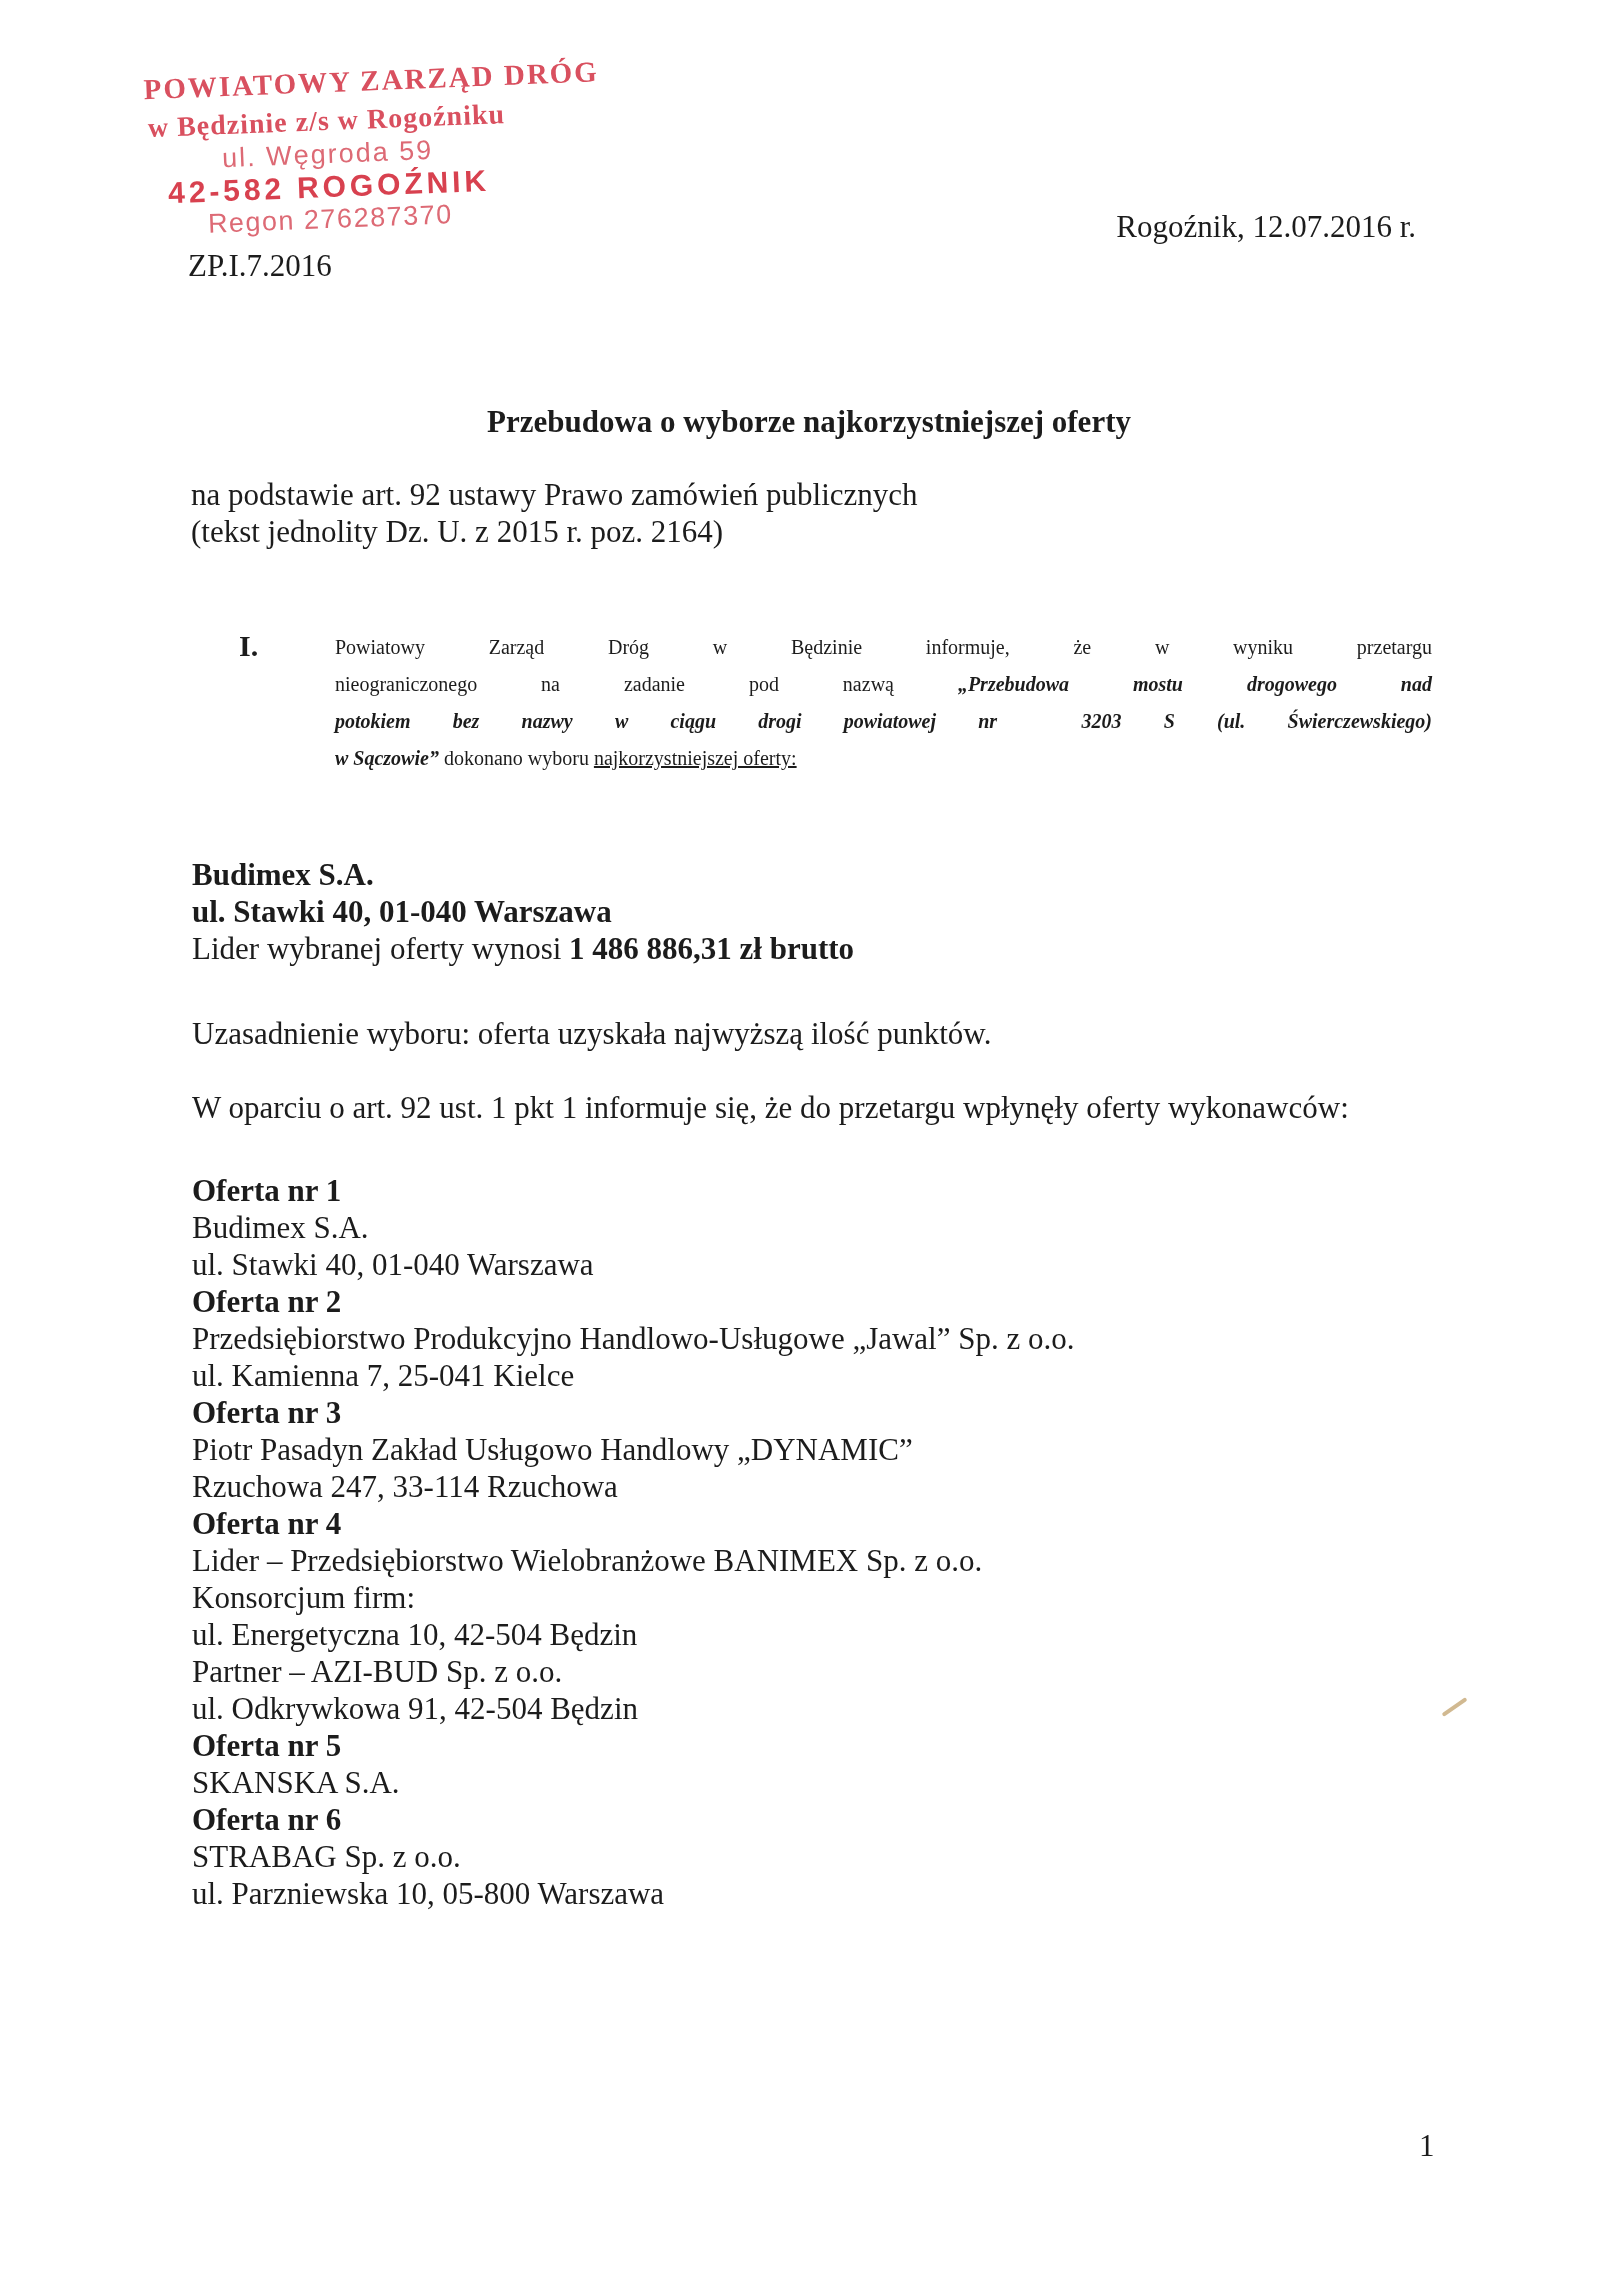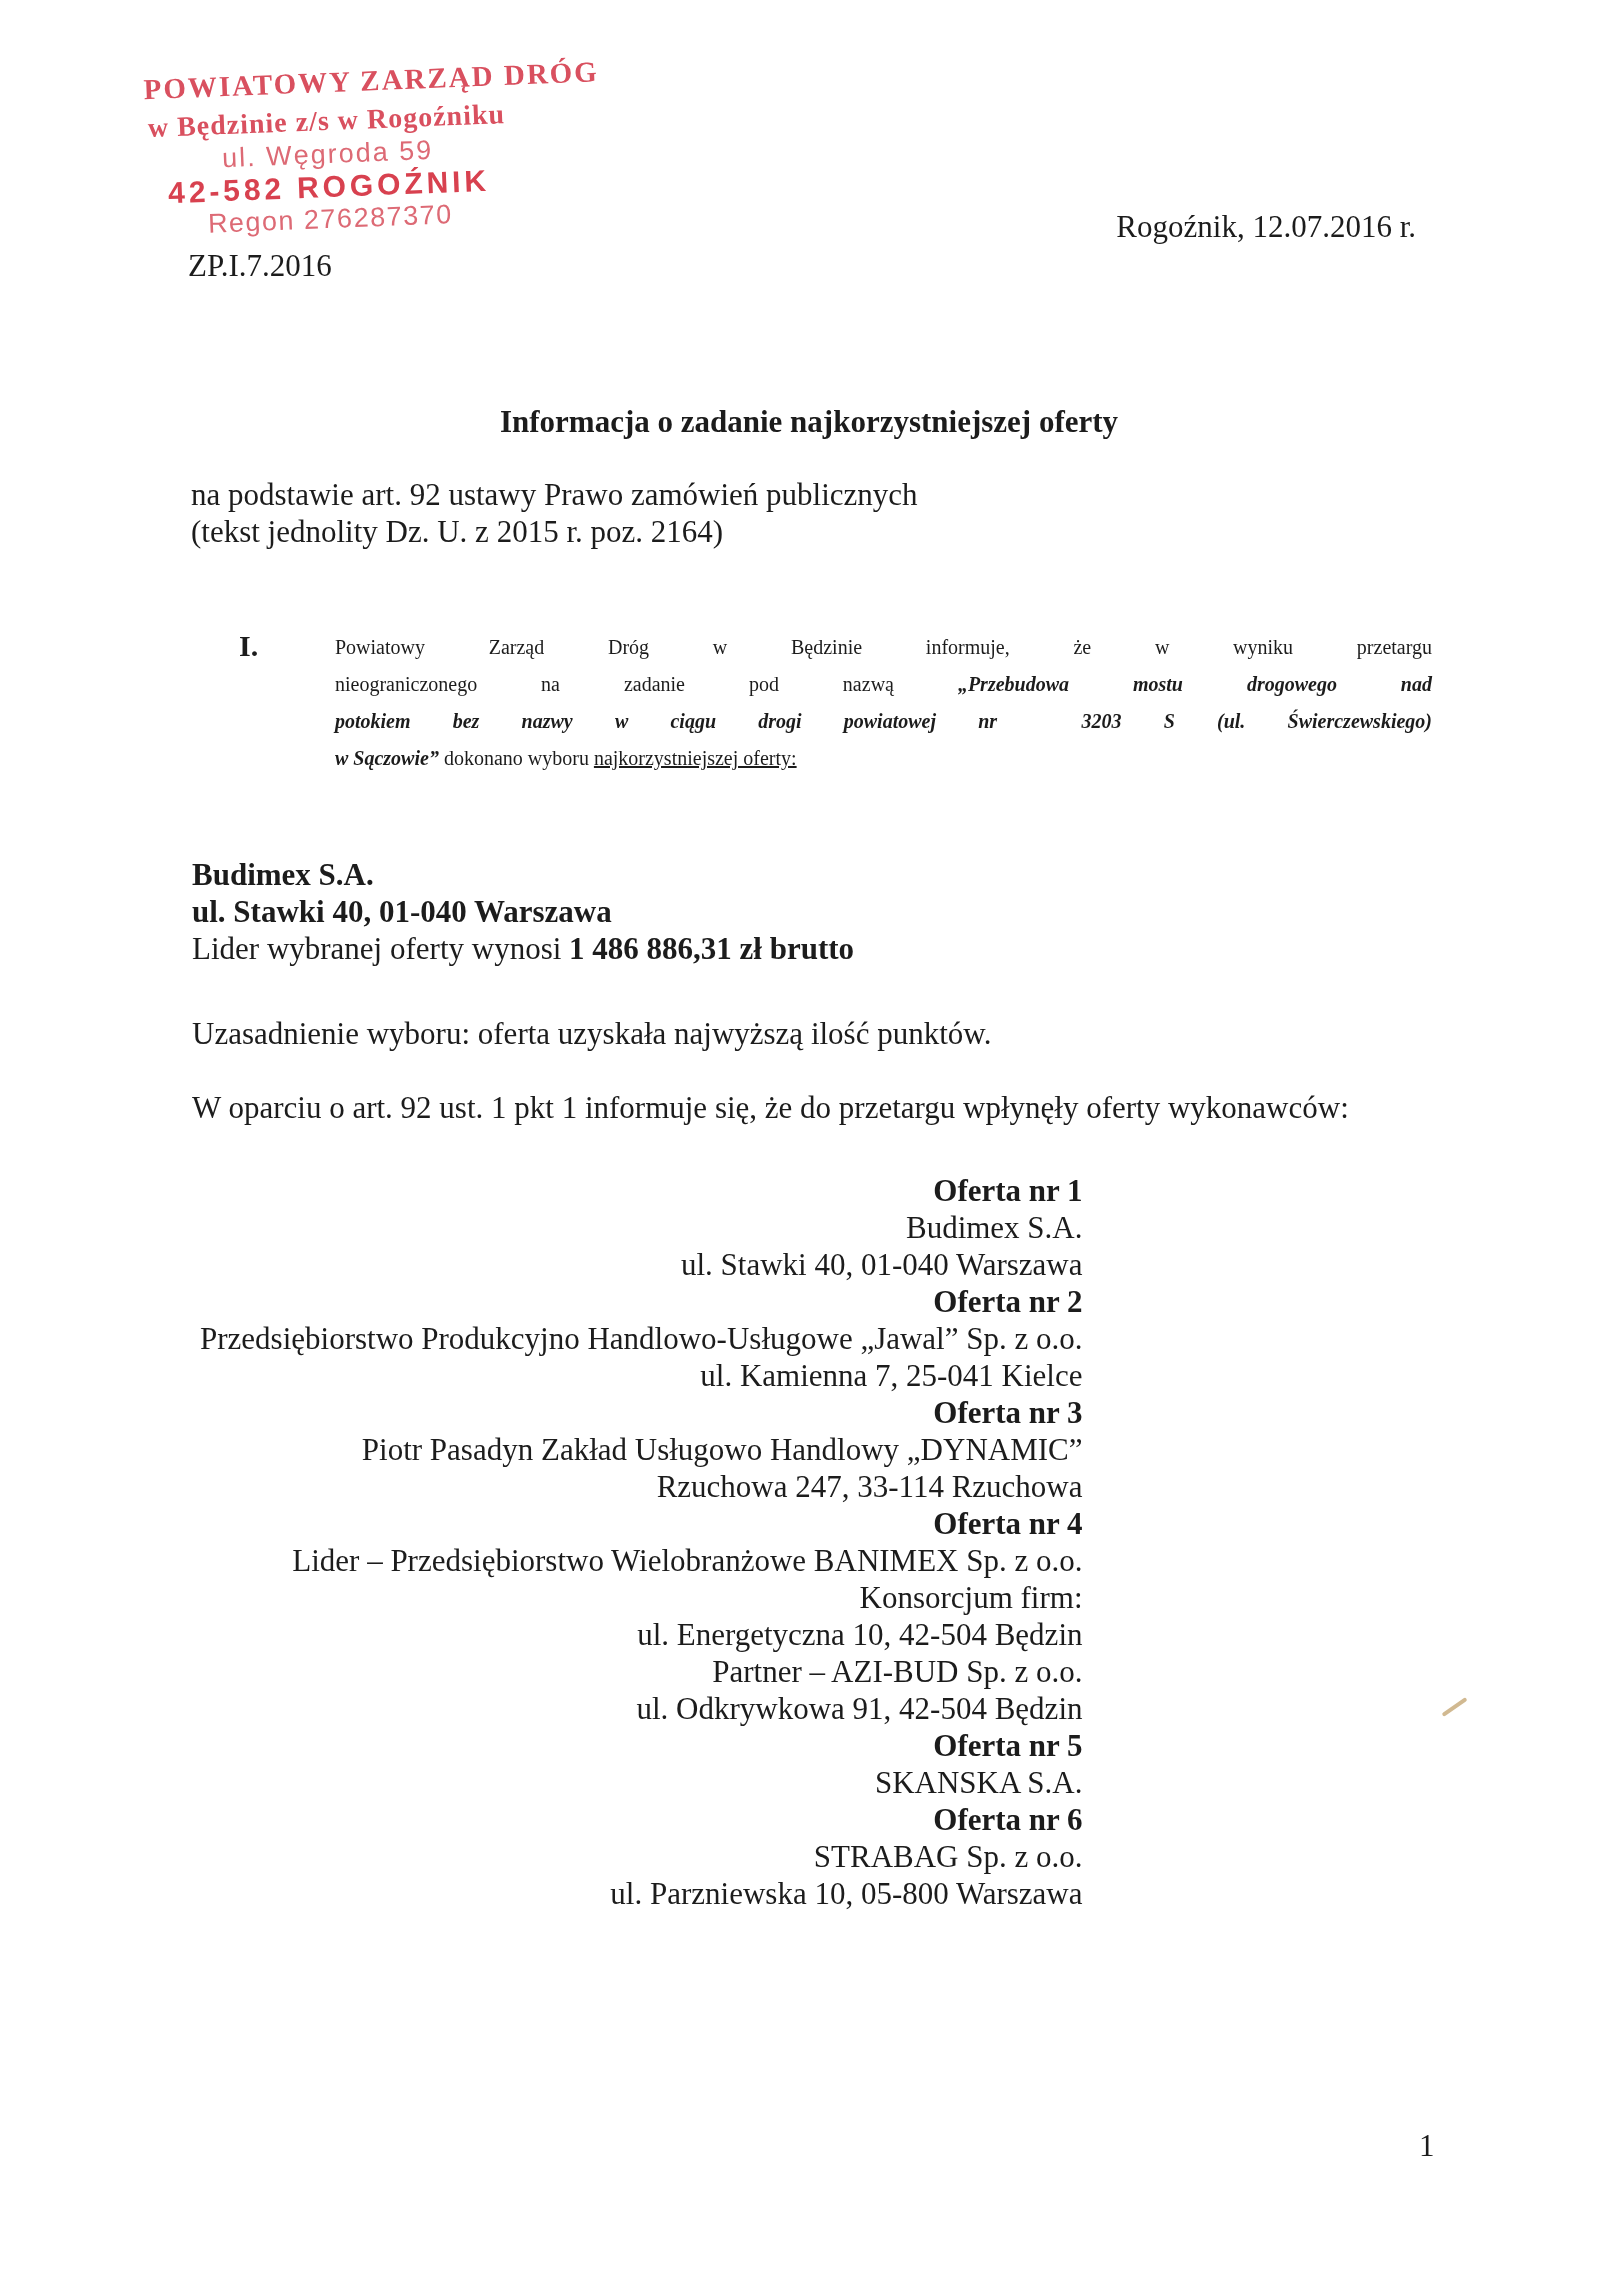--- a/index.html
+++ b/index.html
@@ -47,21 +47,21 @@
   .p-line { white-space:normal; }
   .p-line.just { text-align:justify; text-align-last:justify; }
   .bi { font-weight:bold; font-style:italic; }
   .und { text-decoration:underline; }
   .b { font-weight:bold; }
 
   .winner-block { position:absolute; left:192px; top:856px; line-height:37px; }
   .justification-line { position:absolute; left:192px; top:1016px; white-space:nowrap; }
   .intro-line { position:absolute; left:192px; top:1090px; white-space:nowrap; }
 
-  .offers-list { position:absolute; left:200px; top:1172px; line-height:37px;text-align:right; }
+  .offers-list { position:absolute; left:192px; top:1172px; line-height:37px; }
   .offer-label { font-weight:bold; }
 
   .pen-mark {
     position:absolute; left:1440px; top:1705px;
     width:29px; height:3.9px; border-radius:2.9px;
     background:#c9ad7e;
     transform:rotate(-35deg);
     opacity:0.85;
   }
   .page-number { position:absolute; left:1419px; top:2128px; }
@@ -75,21 +75,21 @@
     <div class="s1">POWIATOWY ZARZĄD DRÓG</div>
     <div class="s2">w Będzinie z/s w Rogoźniku</div>
     <div class="s3">ul. Węgroda 59</div>
     <div class="s4">42-582 ROGOŹNIK</div>
     <div class="s5">Regon 276287370</div>
   </div>
 
   <div class="date-line">Rogoźnik, 12.07.2016 r.</div>
   <div class="ref-number">ZP.I.7.2016</div>
 
-  <div class="doc-title">Informacja o zadanie najkorzystniejszej oferty</div>
+  <div class="doc-title">Przebudowa o wyborze najkorzystniejszej oferty</div>
   <div class="doc-subtitle">
     <div>na podstawie art. 92 ustawy Prawo zamówień publicznych</div>
     <div>(tekst jednolity Dz. U. z 2015 r. poz. 2164)</div>
   </div>
 
   <div class="sec-numeral">I.</div>
   <div class="sec-para">
     <div class="p-line just"><span>Powiatowy Zarząd Dróg w Będzinie informuje, że w wyniku przetargu</span></div>
     <div class="p-line just"><span>nieograniczonego na zadanie pod nazwą </span><span class="bi">„Przebudowa mostu drogowego nad</span></div>
     <div class="p-line just"><span class="bi">potokiem bez nazwy w ciągu drogi powiatowej nr&nbsp; 3203 S (ul. Świerczewskiego)</span></div>

